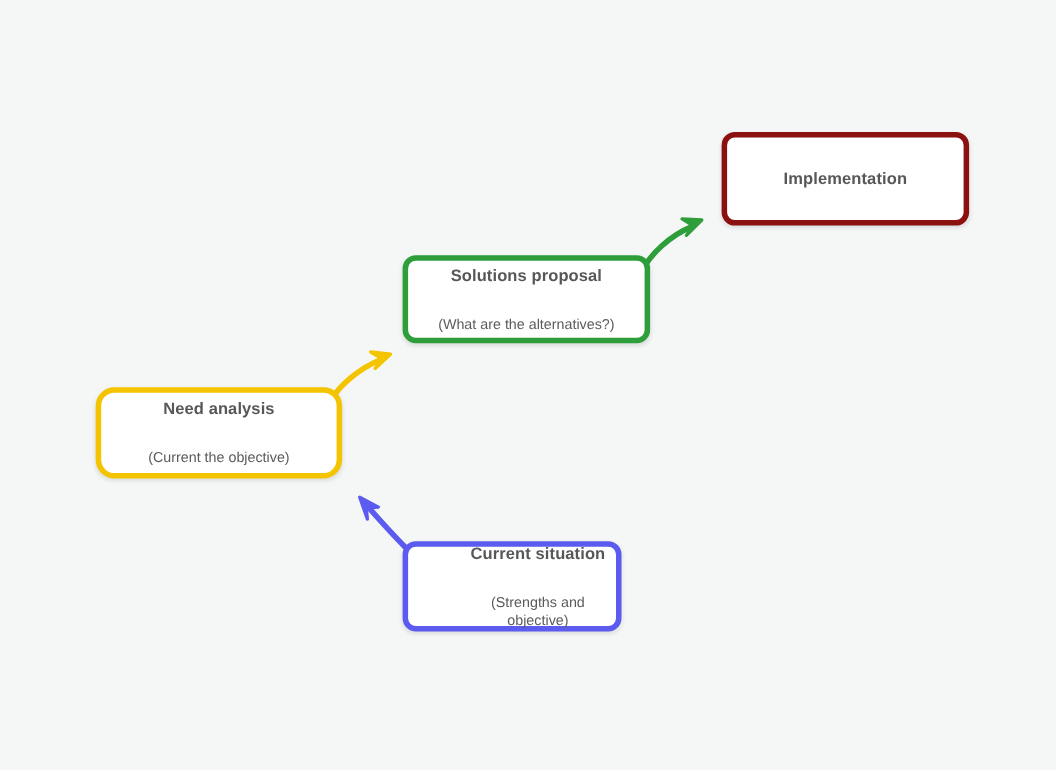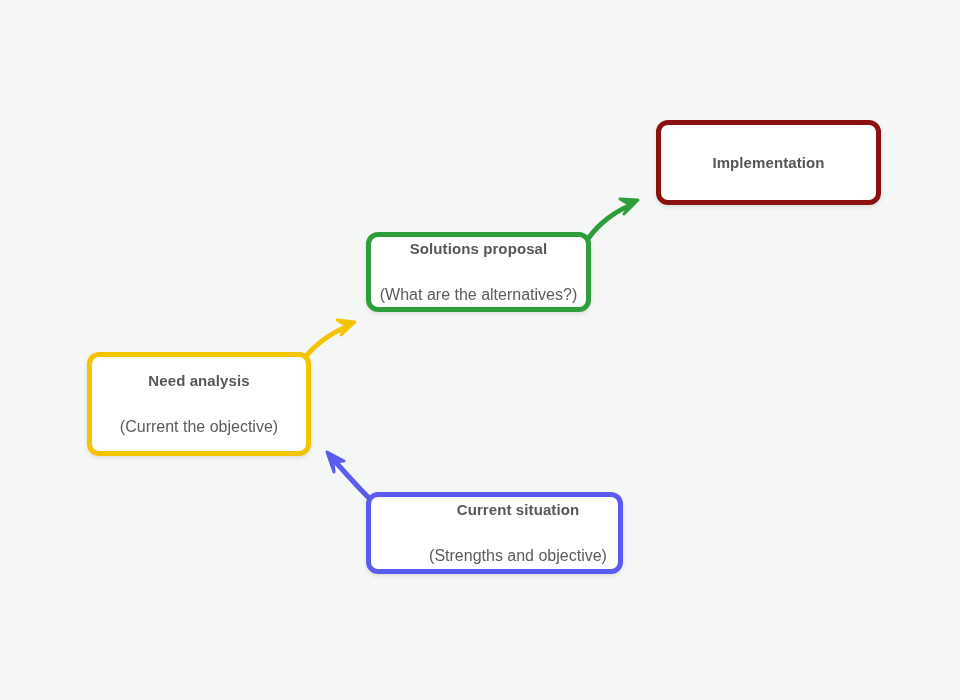--- a/index.html
+++ b/index.html
@@ -41,46 +41,47 @@
   }
   .node-title {
     font-size: 15px;
     font-weight: bold;
     color: #575757;
     letter-spacing: 0.1px;
     line-height: 1.2;
     text-align: left;
   }
   .node-subtitle {
-    font-size: 16px;
+    font-size: 13px;
     font-weight: normal;
     color: #5b5b5b;
     line-height: 1.2;
     text-align: center;
     margin-top: 27px;
   }
   .node.has-subtitle .node-title {
     margin-top: 0;
   }
 
   
   #node-implementation {
     left: 656px; top: 120px; width: 225px; height: 85px;
     border-color: #8b1010;
   }
   #node-solutions {
     left: 366px; top: 232px; width: 225px; height: 80px;
     border-color: #2e9e3a;
   }
   #node-need {
-    left: 87px; top: 352px; width: 224px; height: 104px;
+    left: 87px; top: 352px; width: 224px; height: 83px;
     border-color: #f5c400;
+    border-radius: 17px;
   }
   #node-current {
-    left: 366px; top: 492px; width: 257px; height: 82px;
+    left: 366px; top: 492px; width: 199px; height: 82px;
     border-color: #5b5bf0;
     padding-left: 47px;
   }
 </style>
 </head>
 <body>
 
 <div id="canvas">
 
   <svg id="arrow-layer" viewBox="0 0 960 700">

